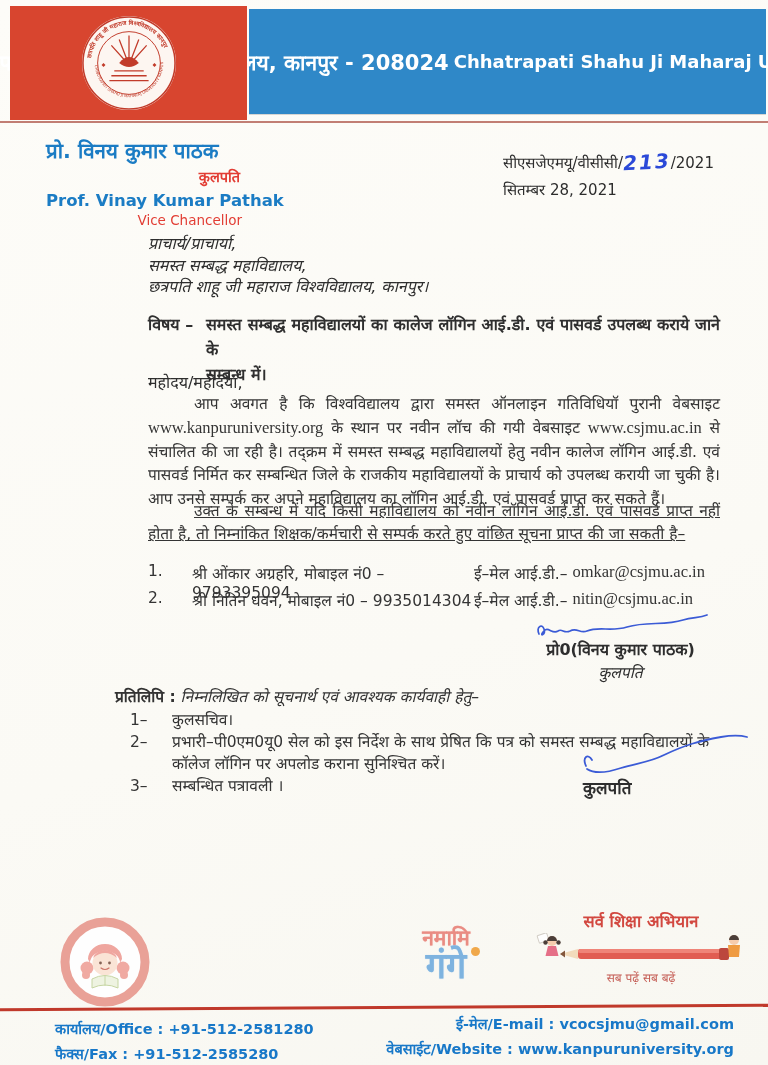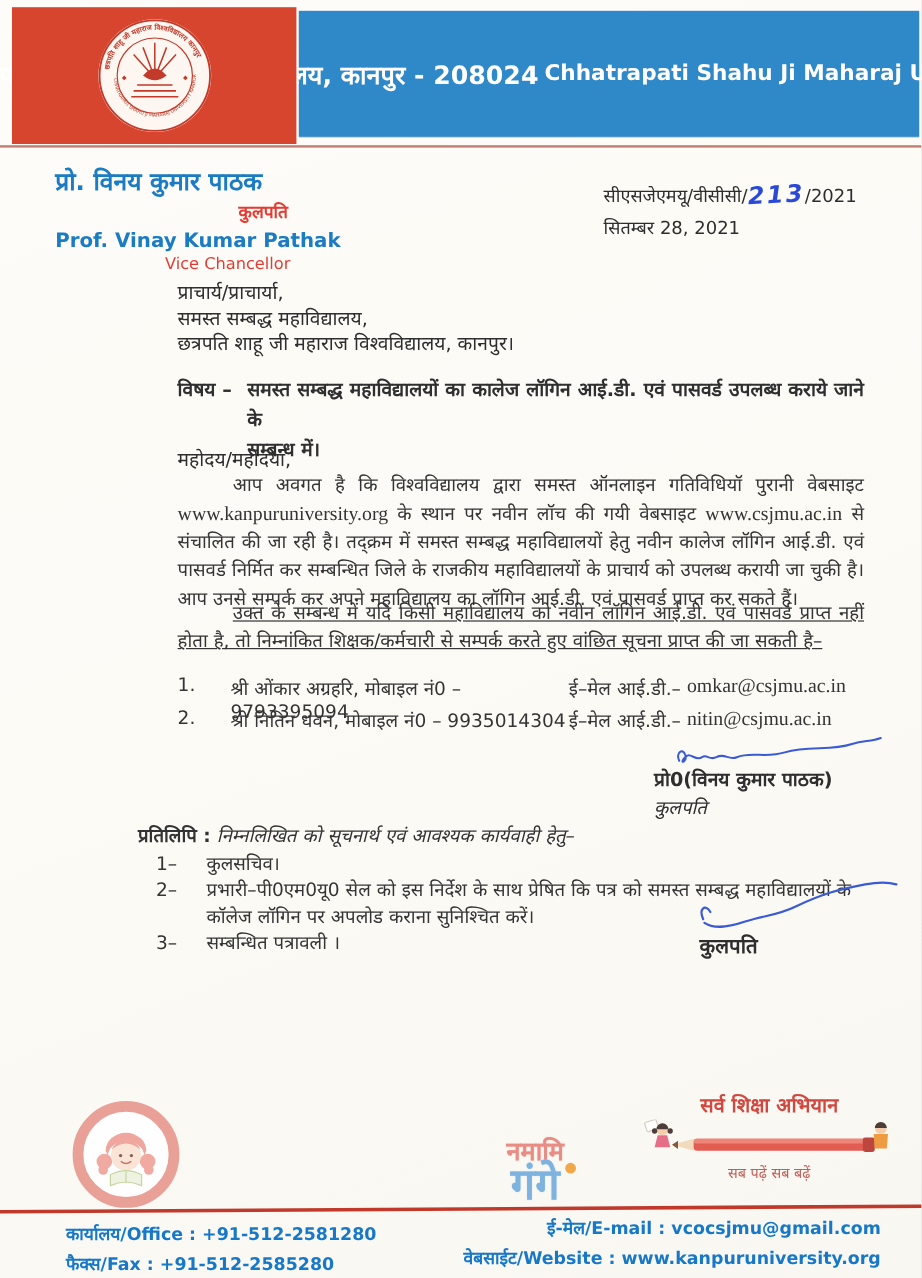--- a/index.html
+++ b/index.html
@@ -29,59 +29,59 @@
   .vc-title-hi { color:#e23d34; font-weight:bold; font-size:14.5px; text-align:right; padding-right:46px; margin-top:2px; }
   .vc-name-en { color:#1b7cc4; font-weight:bold; font-size:16.5px; margin-top:5px; }
   .vc-title-en { color:#e23d34; font-size:13.5px; text-align:right; padding-right:44px; margin-top:2px; }
   .ref-block { position:absolute; left:503px; top:149px; color:#2d2d2d; font-size:15px; }
   .handwritten {
     color:#2b49d8; font-size:20px; font-style:italic; font-weight:bold;
     display:inline-block; transform:rotate(-3deg) translateY(1px); letter-spacing:2px;
   }
   .date-line { margin-top:6px; }
   
-  .addressee { position:absolute; left:148px; top:233px; font-size:16px; color:#2e2e2e; line-height:21.5px; }
+  .addressee { position:absolute; left:148px; top:233px; font-size:16px; color:#2e2e2e; line-height:21.5px;font-style:italic; }
   .subject { position:absolute; left:148px; top:312px; width:572px; font-weight:bold; color:#2f2f2f; font-size:16px; line-height:25px; display:flex; }
   .subject-label { width:58px; flex:none; }
   .subject-text { flex:1; }
   .stretch { text-align:justify; text-align-last:justify; }
   .salutation { position:absolute; left:148px; top:371px; font-size:16px; color:#2e2e2e; }
   .para { position:absolute; left:148px; width:572px; font-size:15.5px; line-height:23.4px; text-align:justify; text-indent:46px; color:#343434; }
   #para1 { top:393px; }
   #para2 { top:500px;text-decoration:underline; }
   .latin-serif { font-family:"Liberation Serif","DejaVu Serif",serif; font-size:16.5px; }
   .contact-row { position:absolute; left:148px; width:588px; font-size:15.5px; display:flex; color:#343434; }
   #contact-0 { top:562px; }
   #contact-1 { top:589px; }
   .c-sno { width:44px; flex:none; }
   .c-name { width:282px; flex:none; }
   .c-email-label { flex:none; }
   .c-email { margin-left:5px; font-family:"Liberation Serif","DejaVu Serif",serif; font-size:16.5px; }
   
-  .sig1 { position:absolute; left:545px; top:604px; width:205px; color:#2e2e2e; }
+  .sig1 { position:absolute; left:518px; top:604px; width:205px; text-align:center; color:#2e2e2e; }
   .sig1 svg { display:block; margin:0 auto -2px auto; }
   .sig1-name { font-weight:bold; font-size:16px; }
   .sig1-title { font-style:italic; font-size:15.5px; margin-top:1px; }
   .copy-head { position:absolute; left:115px; top:685px; font-size:15.5px; color:#333; }
   .copy-label { font-weight:bold; }
   .copy-intro { font-style:italic; }
   .copy-item { position:absolute; left:130px; width:592px; display:flex; font-size:15.5px; line-height:22px; color:#343434; }
   #copy-item-0 { top:709px; }
   #copy-item-1 { top:731px; }
   #copy-item-2 { top:775px; }
   .ci-sno { width:42px; flex:none; }
   .ci-text { flex:1; }
   .sig2-svg { position:absolute; left:570px; top:722px; }
   .sig2-title { position:absolute; left:583px; top:776px; font-weight:bold; font-size:17px; color:#2e2e2e; }
   
   .logos { position:absolute; left:0; top:905px; width:768px; height:100px; opacity:.92; }
   .bbbp { position:absolute; left:60px; top:12px; }
   .swachh { position:absolute; left:176px; top:8px; width:204px; text-align:center; }
   .swachh-tagline { color:#9a958f; font-size:10.5px; margin-top:-4px; letter-spacing:1px; }
-  .namami { position:absolute; left:398px; top:18px; width:96px; text-align:center;margin-top:22px; }
+  .namami { position:absolute; left:398px; top:18px; width:96px; text-align:center; }
   .namami-1 { color:#e8837a; font-weight:bold; font-size:21px; text-shadow:0 0 1px #f3b9b2; }
   .namami-2 { color:#74aede; font-weight:bold; font-size:36px; line-height:34px; margin-top:-2px; text-shadow:0 0 1px #a9cdee; }
   .namami-dot { position:absolute; right:14px; top:24px; width:9px; height:9px; border-radius:50%; background:#f0a23c; }
   .ssa { position:absolute; left:534px; top:4px; width:214px; text-align:center; }
   .ssa-title { color:#cf3a31; font-weight:bold; font-size:16.5px; }
   .ssa svg { display:block; margin:1px auto 0 auto; }
   .ssa-tagline { color:#c05048; font-size:12px; margin-top:-2px; }
   
   .footer-rule { position:absolute; left:-2px; top:1006px; width:772px; height:2.5px; background:#c0392b; transform:rotate(-0.35deg); }
   .footer-left { position:absolute; left:55px; top:1017px; color:#1878c8; font-weight:bold; font-size:14.5px; line-height:25px; }

